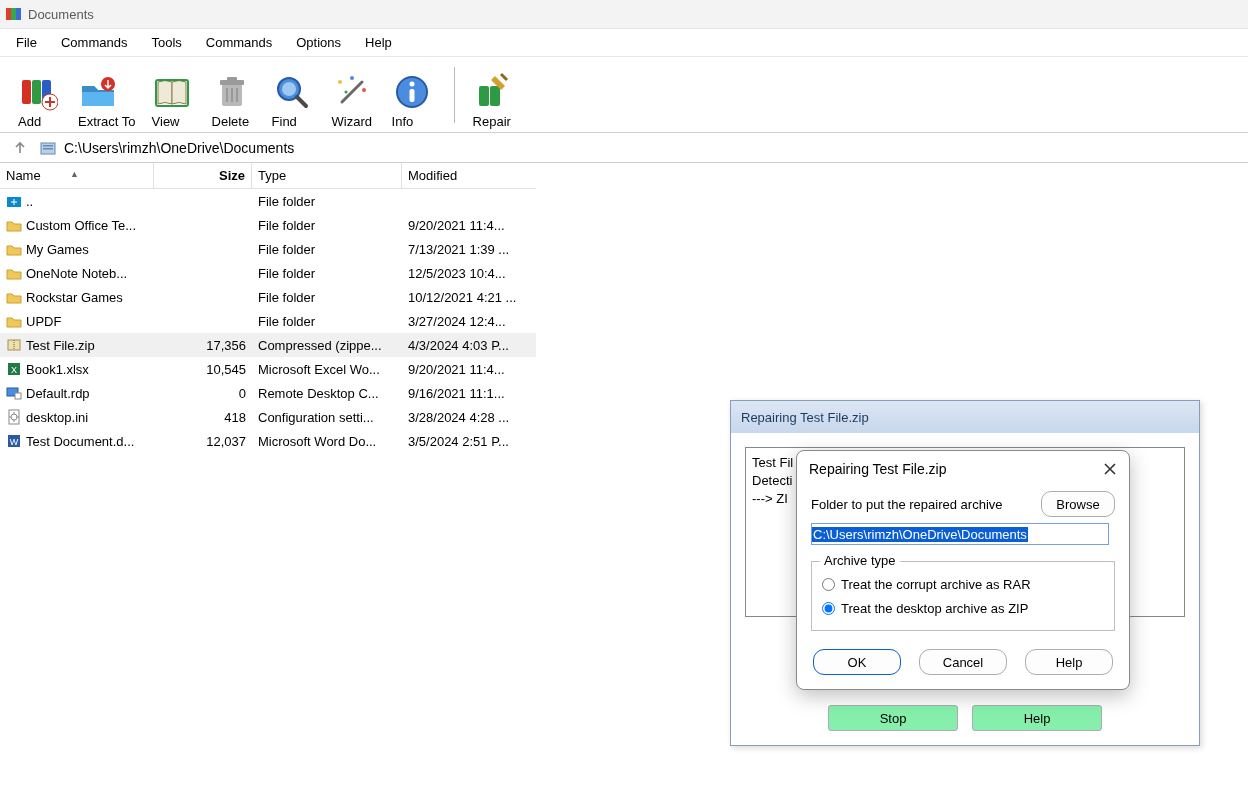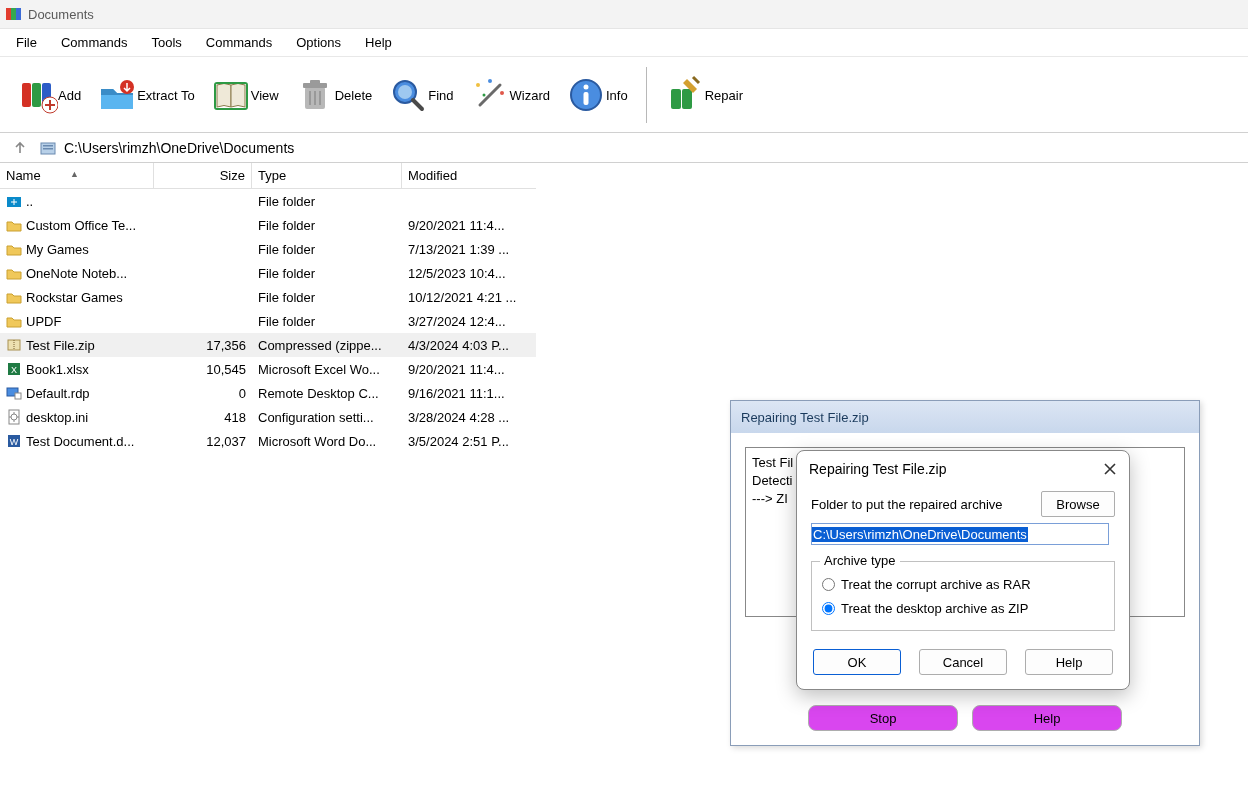--- a/index.html
+++ b/index.html
@@ -9,77 +9,77 @@
 .titlebar { height: 29px; background: #f3f3f3; display: flex; align-items: center; padding: 0 6px; border-bottom: 1px solid #e5e5e5; }
 .titlebar .app-icon { width: 16px; height: 16px; margin-right: 6px; }
 .titlebar .title { color: #5a5a5a; font-size: 13px; }
 
 
 .menubar { height: 28px; background: #fff; display: flex; align-items: center; padding: 0 4px; border-bottom: 1px solid #e8e8e8; }
 .menubar span { padding: 4px 12px; font-size: 13px; cursor: default; }
 
 
 .toolbar { height: 76px; background: #fff; display: flex; align-items: center; padding: 4px 10px; border-bottom: 1px solid #d0d0d0; }
-.tool { display: flex; flex-direction: row; align-items: center; justify-content: flex-end; height: 68px; padding: 0 8px; min-width: 60px; cursor: pointer; }
+.tool { display: flex; flex-direction: column; align-items: flex-start; justify-content: flex-end; height: 68px; padding: 0 8px; min-width: 60px; cursor: pointer; }
 .tool .ti { width: 40px; height: 40px; display: flex; align-items: center; justify-content: center; }
 .tool .tl { font-size: 13px; margin-top: 2px; }
 .tool-sep { width: 1px; height: 56px; background: #b8b8b8; margin: 0 10px; }
 
 
 .pathbar { height: 30px; border-bottom: 1px solid #d0d0d0; display: flex; align-items: center; padding: 0 8px; }
 .up-btn { width: 24px; height: 24px; display: flex; align-items: center; justify-content: center; margin-right: 8px; color: #888; cursor: pointer; }
 .path-icon { width: 16px; height: 16px; margin-right: 8px; display: flex; align-items: center; justify-content: center; }
 .path { font-size: 14px; }
 
 
 .filelist { width: 536px; }
 .fl-head { height: 26px; display: flex; align-items: center; border-bottom: 1px solid #e0e0e0; }
 .fl-head > div { padding: 0 6px; border-right: 1px solid #e0e0e0; font-size: 13px; height: 100%; display: flex; align-items: center; }
 .col-name { width: 154px; position: relative; }
-.col-size { width: 98px; justify-content: flex-end; }
+.col-size { width: 98px; justify-content: flex-end; font-weight: bold; }
 .col-type { width: 150px; }
 .col-mod { width: 124px; border-right: none !important; }
 .sort-ind { position: absolute; left: 70px; top: 6px; font-size: 9px; color: #666; }
 
 .fl-row { height: 24px; display: flex; align-items: center; font-size: 13px; }
 .fl-row.sel { background: #f0f0f0; }
 .fl-row > div { padding: 0 6px; overflow: hidden; white-space: nowrap; text-overflow: ellipsis; }
 .r-name { width: 154px; display: flex; align-items: center; }
 .r-name .fi { width: 16px; height: 16px; margin-right: 4px; flex-shrink: 0; display: inline-flex; align-items: center; justify-content: center; }
 .r-size { width: 98px; text-align: right; }
 .r-type { width: 150px; }
 .r-mod { width: 124px; }
 
 
 .dialog-back { position: absolute; left: 730px; top: 400px; width: 470px; height: 346px; background: #fff; border: 1px solid #8a9db8; box-shadow: 2px 2px 6px rgba(0,0,0,0.15); }
 .dialog-back .dlg-title { height: 32px; background: linear-gradient(#dce6f4, #c8d7ec); display: flex; align-items: center; padding: 0 10px; color: #1a3a5c; font-size: 13px; }
 .dialog-back .dlg-body { padding: 14px; }
 .dialog-back .log-box { width: 100%; height: 170px; border: 1px solid #888; padding: 6px; font-size: 13px; background: #fff; }
 .dialog-back .log-box div { line-height: 18px; }
 .dialog-back .btn-row { position: absolute; bottom: 14px; left: 0; right: 0; display: flex; justify-content: center; gap: 14px; }
-.dialog-back .btn { width: 150px; height: 26px; border: 1px solid #adadad; background: #d946ef; border-radius: 8px; display: flex; align-items: center; justify-content: center; font-size: 13px; cursor: pointer; }
+.dialog-back .btn { width: 130px; height: 26px; border: 1px solid #adadad; background: #86efac; border-radius: 3px; display: flex; align-items: center; justify-content: center; font-size: 13px; cursor: pointer; }
 
 
 .dialog-front { position: absolute; left: 796px; top: 450px; width: 334px; background: #fff; border: 1px solid #888; border-radius: 8px; box-shadow: 0 6px 20px rgba(0,0,0,0.25); padding-bottom: 14px; }
 .dialog-front .df-title { height: 36px; display: flex; align-items: center; justify-content: space-between; padding: 0 12px; }
 .dialog-front .df-title span { font-size: 14px; }
 .dialog-front .df-close { width: 14px; height: 14px; cursor: pointer; }
 .df-body { padding: 4px 14px 0 14px; }
 .df-folder-row { display: flex; align-items: center; justify-content: space-between; margin-bottom: 6px; }
 .df-folder-label { font-size: 13px; }
-.df-browse { width: 74px; height: 26px; border: 1px solid #adadad; background: #fdfdfd; border-radius: 2px; font-size: 13px; cursor: pointer; }
+.df-browse { width: 74px; height: 26px; border: 1px solid #adadad; background: #fdfdfd; border-radius: 10px; font-size: 13px; cursor: pointer; }
 .df-path { width: 298px; height: 22px; border: 1px solid #7a9fd8; background: #fff; display: flex; align-items: center; }
 .df-path .sel { background: #0a5fd4; color: #fff; padding: 0 1px; font-size: 13px; }
 
 .df-group { border: 1px solid #c0c0c0; margin-top: 16px; padding: 10px 10px 10px 10px; position: relative; }
 .df-group-label { position: absolute; top: -9px; left: 8px; background: #fff; padding: 0 4px; font-size: 13px; }
 .df-radio-row { display: flex; align-items: center; height: 24px; font-size: 13px; }
 .df-radio-row input { margin-right: 6px; }
 .df-btn-row { display: flex; gap: 18px; margin-top: 18px; padding: 0 2px; }
-.df-btn { flex: 1; height: 26px; border: 1px solid #adadad; background: #fdfdfd; border-radius: 3px; font-size: 13px; cursor: pointer; }
+.df-btn { flex: 1; height: 26px; border: 1px solid #adadad; background: #fdfdfd; border-radius: 11px; font-size: 13px; cursor: pointer; }
 .df-btn.primary { border: 1px solid #0a5fd4; }
 </style>
 </head>
 <body>
 
 <div class="titlebar">
   <span class="app-icon">
     <svg width="16" height="16">
         <rect x="0" y="2" width="5" height="12" fill="#e23c2e"></rect>
         <rect x="5" y="2" width="5" height="12" fill="#35a84e"></rect>

